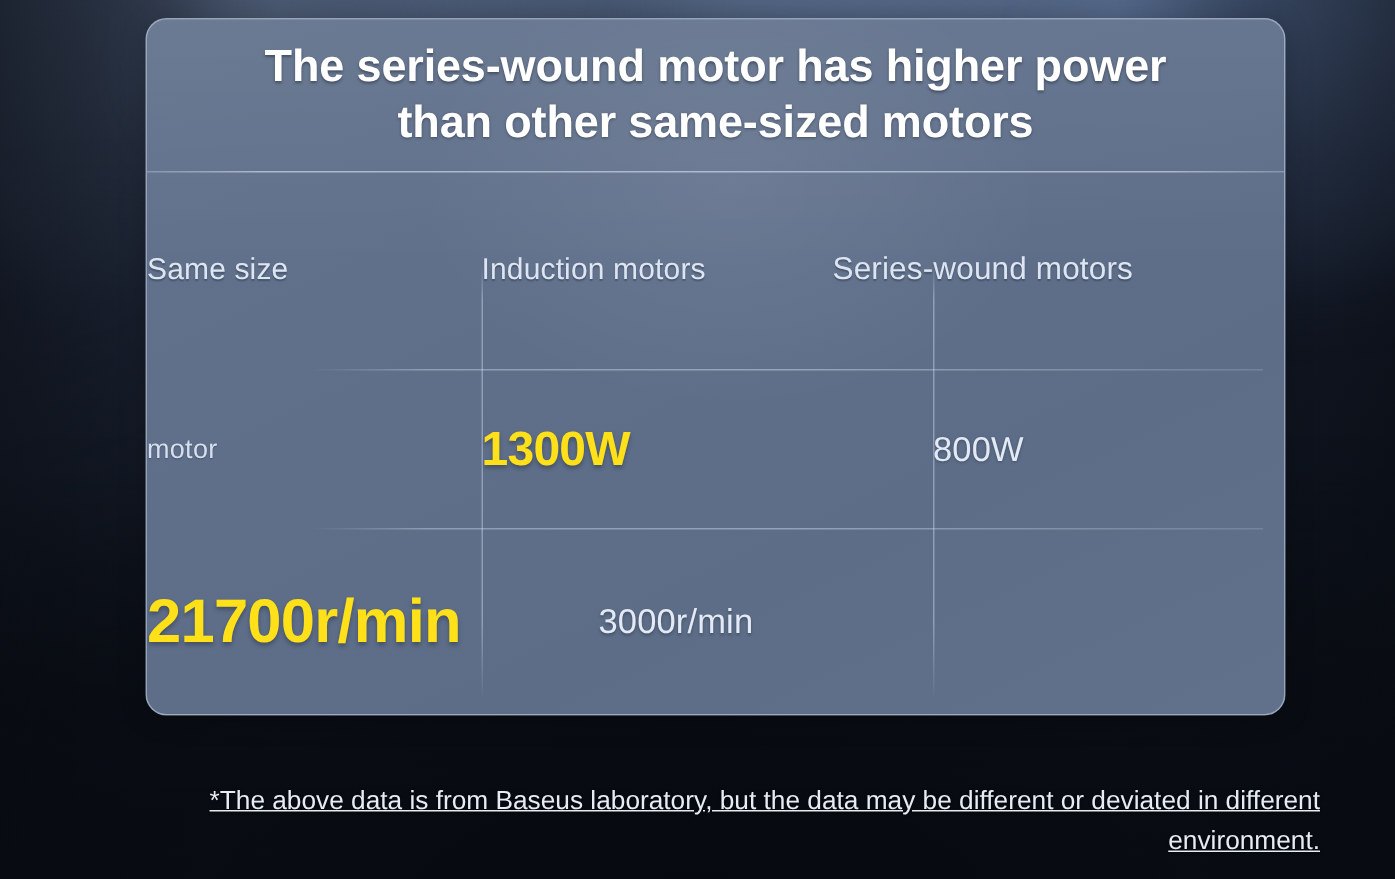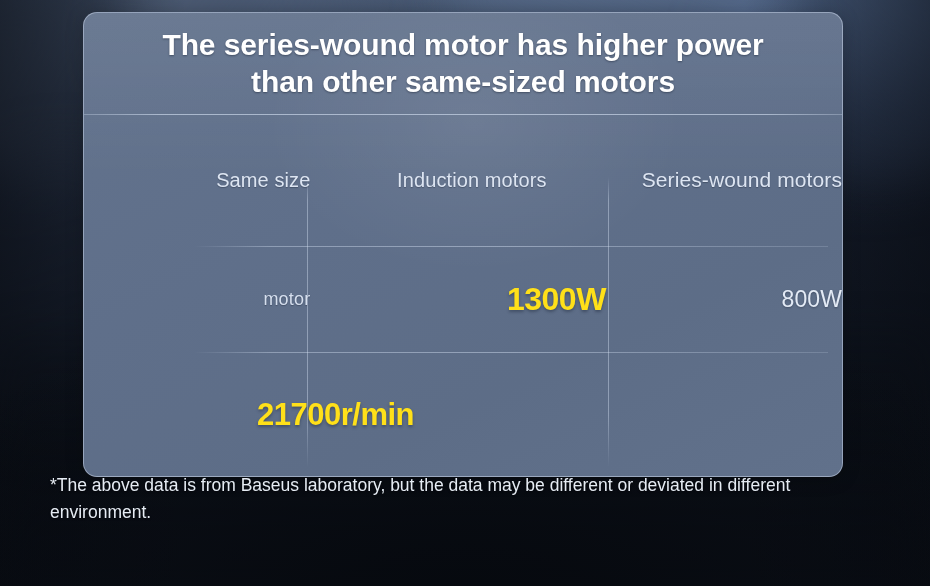--- a/index.html
+++ b/index.html
@@ -88,21 +88,21 @@
   .bg-vignette {
     background:
       radial-gradient(120% 100% at 50% 108%, rgba(5,8,13,0.92) 0%, rgba(7,10,16,0.55) 30%, rgba(10,14,22,0) 60%),
       linear-gradient(90deg, rgba(6,9,15,0.55) 0%, rgba(0,0,0,0) 20%, rgba(0,0,0,0) 80%, rgba(6,9,15,0.55) 100%);
     z-index: 2;
   }
 
   
   .card {
     position: absolute;
-    left: 83px;
+    left: 97px;
     top: 12px;
     width: 760px;
     height: 465px;
     z-index: 5;
     border-radius: 14px;
     background:
       linear-gradient(180deg, rgba(255,255,255,0.055) 0%, rgba(255,255,255,0.0) 35%),
       linear-gradient(155deg, #63738d 0%, #5f6f8a 40%, #5d6d87 70%, #61718b 100%);
     border: 1px solid rgba(205,218,238,0.50);
     box-shadow: 0 2px 18px rgba(0,0,0,0.22);
@@ -155,24 +155,23 @@
     align-items: center;
     box-sizing: border-box;
   }
   .row-head { height: 132px; }
   .row-body { height: 106px; }
   .row-body-last { height: 125px; }
 
   .cell {
     display: flex;
     align-items: center;
-    justify-content: flex-end;
+    justify-content: flex-start;
     box-sizing: border-box;
     height: 100%;
-    margin-left: 29px;
   }
   .col-label  { width: 223px; }
   .col-series { width: 301px; }
   .col-induct { width: 234px; }
 
   .hdr-text {
     color: #dde5f2;
     font-size: 20px;
     font-weight: normal;
     letter-spacing: 0.1px;
@@ -186,21 +185,21 @@
     letter-spacing: 0.2px;
     text-shadow: 0 1px 1px rgba(24,32,48,0.35);
   }
   .value-hi {
     color: #ffe019;
     font-size: 32px;
     font-weight: bold;
     letter-spacing: -0.5px;
     text-shadow: 0 2px 3px rgba(26,34,52,0.40);
   }
-  .value-hi-speed { font-size: 31px; }
+  .value-hi-speed { font-size: 41px; }
   .value-lo {
     color: #e3eaf5;
     font-size: 23px;
     letter-spacing: 0.1px;
     text-shadow: 0 1px 2px rgba(24,32,48,0.38);
   }
 
   
   .vline {
     position: absolute;
@@ -222,29 +221,30 @@
     pointer-events: none;
   }
   .hline-1 { top: 132px; }
   .hline-2 { top: 238px; }
 
   
   .footnote {
     position: absolute;
     left: 0;
     right: 0;
-    top: 472px;
+    top: 520px;
     z-index: 6;
-    text-align: left;
+    text-align: right;
     color: #e6ecf4;
     font-size: 17.5px;
     line-height: 1.55;
     padding: 0 50px;
     box-sizing: border-box;
     text-shadow: 0 1px 2px rgba(0,0,0,0.55);
+    text-decoration: underline;
   }
 </style>
 </head>
 <body>
 
 <div id="page">
 
   <div class="bg-base"></div>
   <div class="bg-layer bg-grad-main"></div>
   <div class="bg-blob blob-a"></div>
@@ -291,20 +291,23 @@
         </div>
         <div class="cell col-induct">
           <span class="value-lo">800W</span>
         </div>
       </div>
 
       <div class="table-row row-body-last">
         <div class="cell col-series">
           <span class="value-hi value-hi-speed">21700r/min</span>
         </div>
+        <div class="cell col-induct">
+          <span class="value-lo">3000r/min</span>
+        </div>
       </div>
 
     </div>
   </div>
 
   <div class="footnote">*The above data is from Baseus laboratory, but the data may be different or deviated in different environment.</div>
 
 </div>
 
 </body></html>

